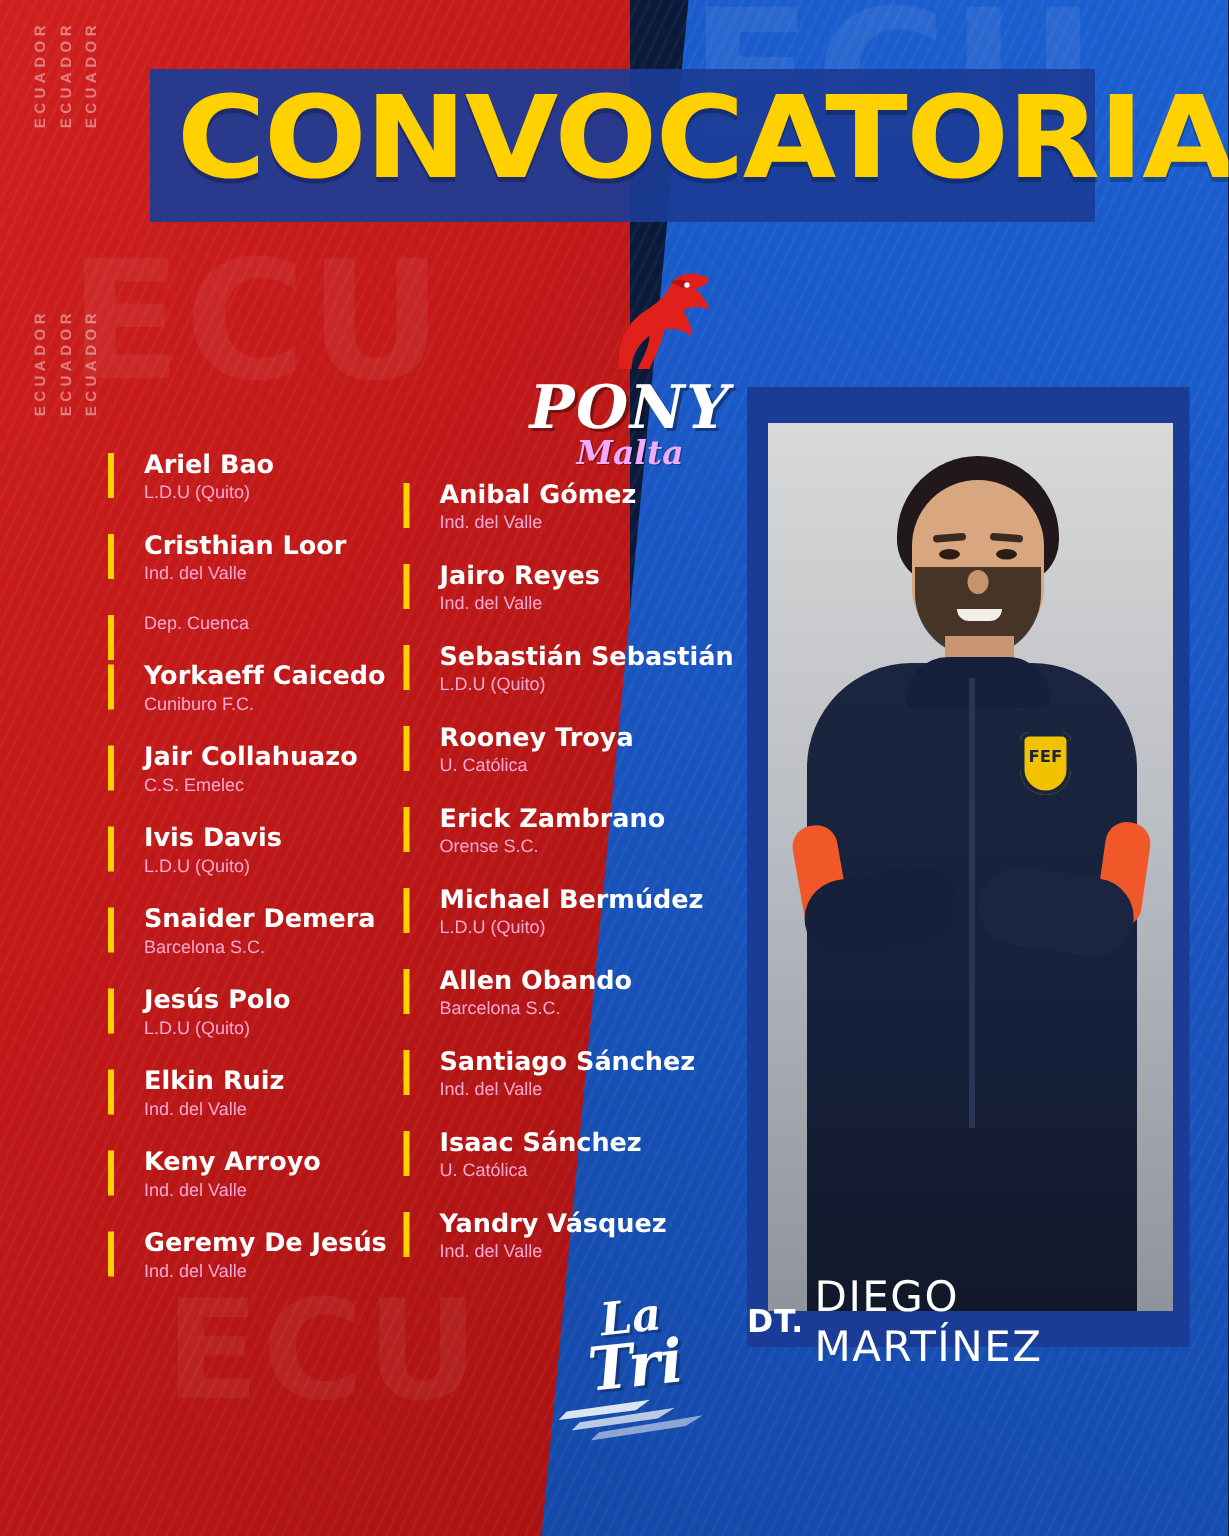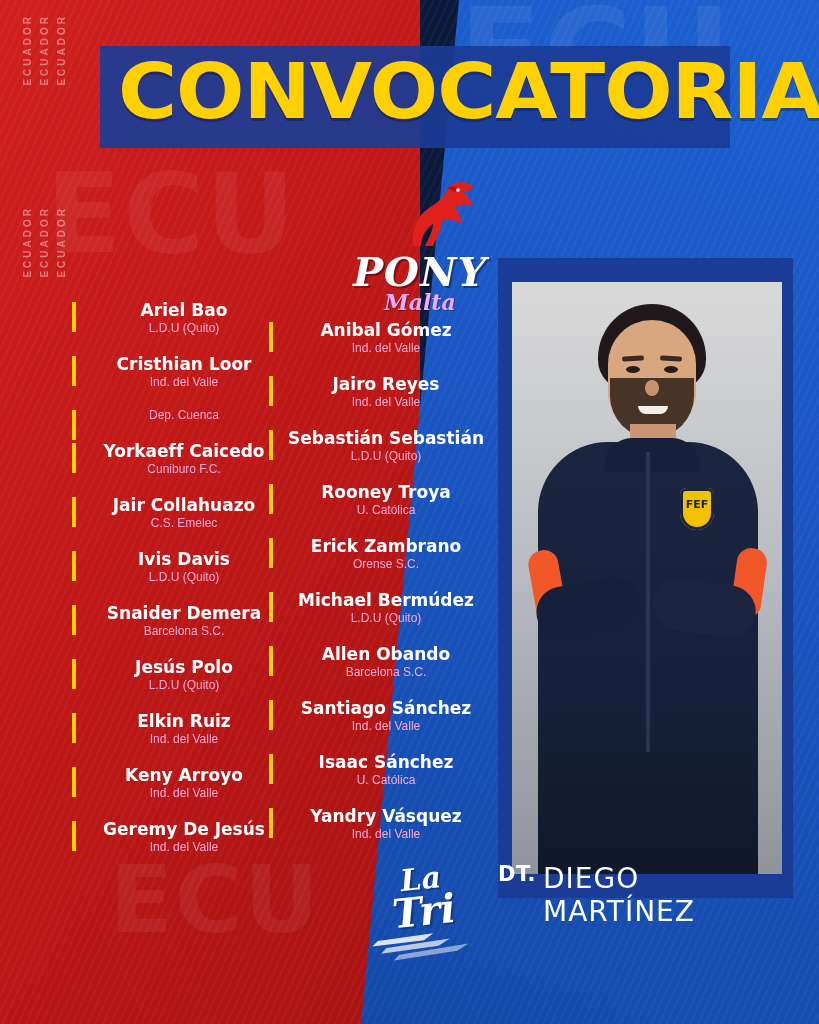--- a/index.html
+++ b/index.html
@@ -125,23 +125,22 @@
   
   .col {
     position: absolute;
     top: 300px;
   }
   .col-left  { left: 72px;  width: 210px; }
   .col-right { left: 269px; width: 220px; }
 
   .player {
     position: relative;
-    padding-left: 14px;
+    padding-left: 24px;
     margin-bottom: 18px;
-    text-align: center;
   }
   .player::before {
     content: "";
     position: absolute;
     left: 0; top: 2px;
     width: 4px; height: 30px;
     background: #ffd100;
   }
   .player .pname {
     font-family: "DejaVu Sans", sans-serif;
@@ -225,20 +224,21 @@
     content:"FEF";position:absolute;left:0;right:0;top:10px;text-align:center;
     font-size:11px;font-weight:700;color:#1b2540;font-family:"DejaVu Sans",sans-serif;
   }
 
   
   .coach-bar {
     position: absolute;
     left: 498px; top: 862px;
     width: 300px; height: 38px;
     display: flex;
+    align-items: center;
   }
   .coach-bar .dt {
     font-family: "DejaVu Sans", sans-serif;
     font-weight: 700;
     font-size: 21px;
     color: #fff;
     letter-spacing: .5px;
   }
   .coach-bar .cname {
     font-family: "DejaVu Sans", sans-serif;

